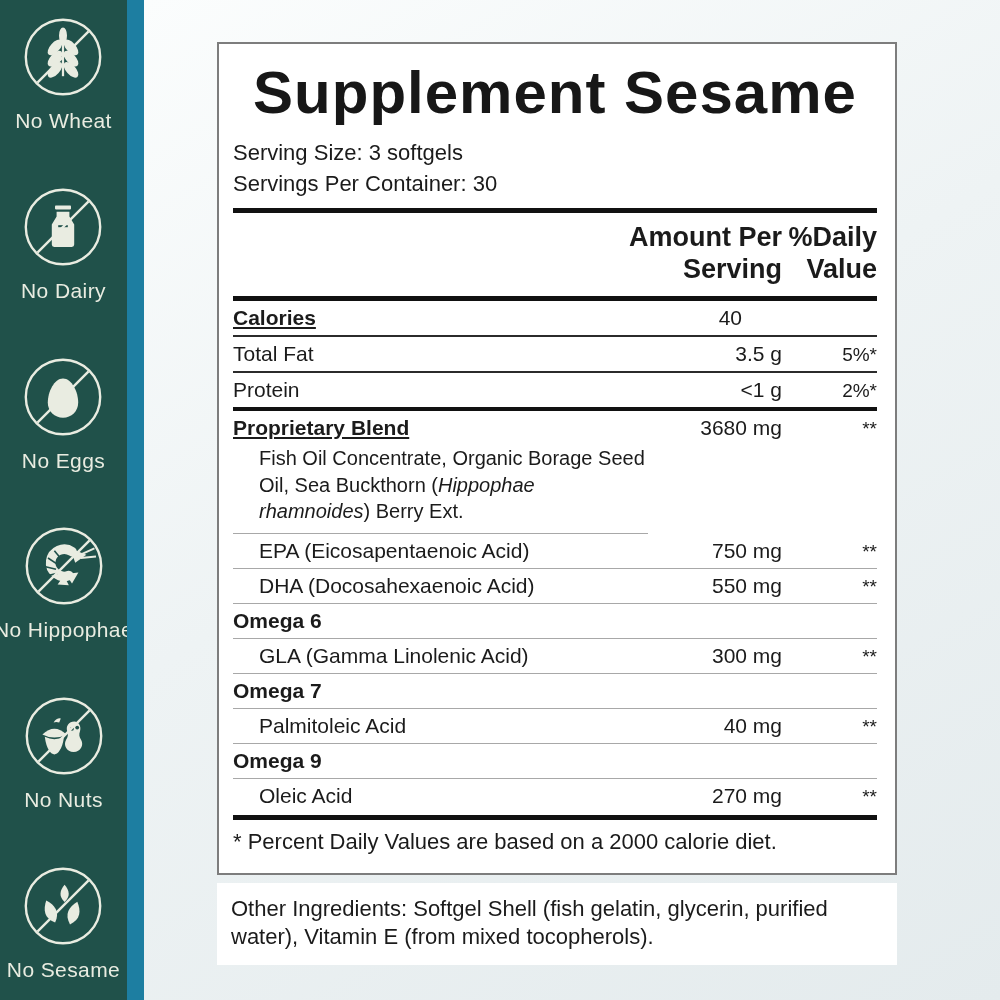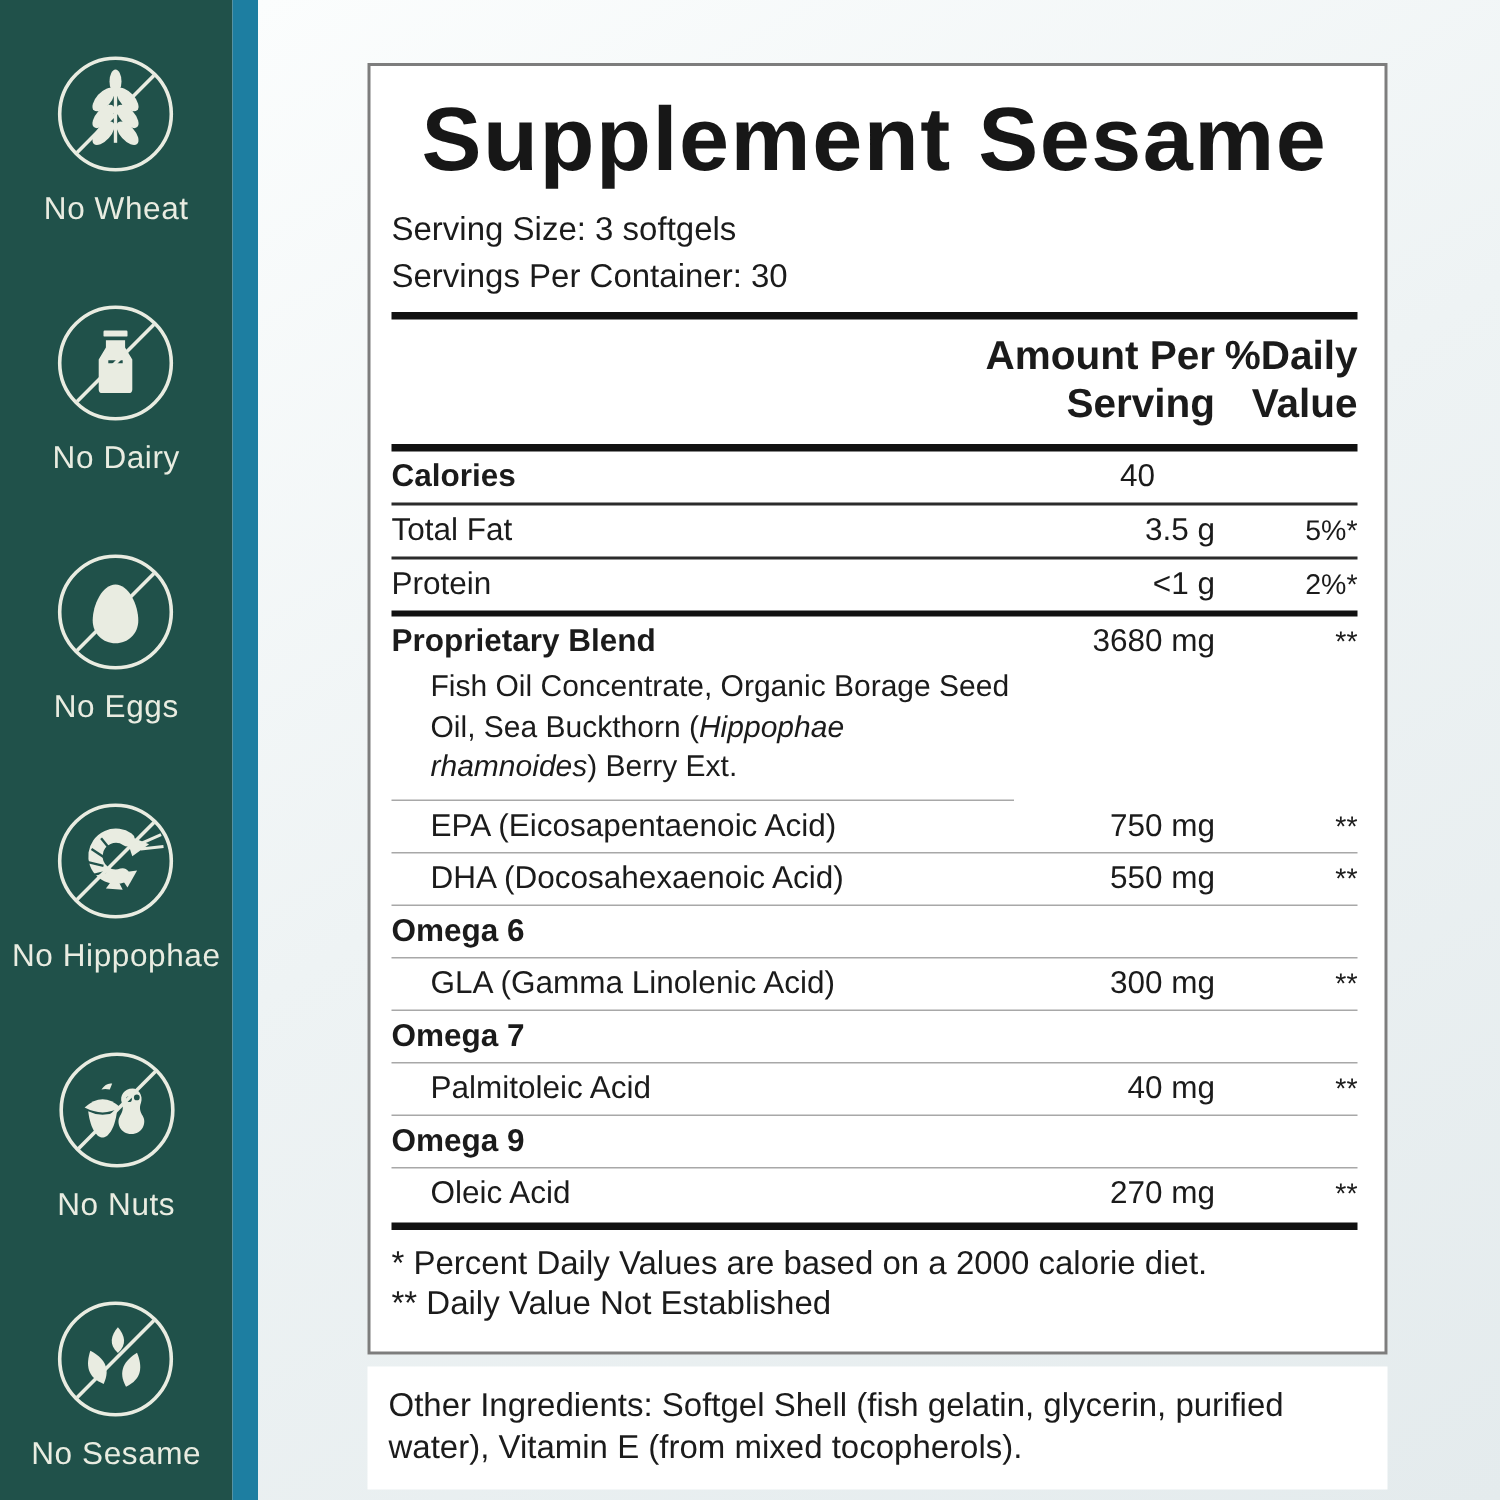--- a/index.html
+++ b/index.html
@@ -14,26 +14,26 @@
     --rule-medium:#2b2b2b;
     --rule-thick:#111111;
   }
   *{margin:0;padding:0;box-sizing:border-box;}
   html,body{width:1000px;height:1000px;}
   body{font-family:"Liberation Sans",sans-serif;color:var(--ink);}
   .page{display:flex;width:1000px;height:1000px;overflow:hidden;}
 
   
   .sidebar{
-    width:155px;height:100%;
+    width:127px;height:100%;
     background:var(--sidebar-bg);
     display:flex;flex-direction:column;
     justify-content:space-between;
     align-items:center;
-    padding:36px 0 18px 0;
+    padding:17px 0 18px 0;
     flex-shrink:0;
   }
   .allergen{display:flex;flex-direction:column;align-items:center;}
   .allergen svg{display:block;}
   .allergen .lbl{
     margin-top:12px;color:var(--icon-cream);
     font-size:21px;letter-spacing:.4px;white-space:nowrap;
   }
   .strip{width:17px;height:100%;background:var(--accent-strip);flex-shrink:0;}
 
@@ -58,21 +58,21 @@
   .col-headers{
     display:flex;justify-content:flex-end;
     font-weight:bold;font-size:27px;line-height:1.18;
     padding:9px 0 10px 0;
   }
   .hdr-amount{text-align:right;}
   .hdr-dv{width:95px;text-align:right;}
 
   .row{display:flex;align-items:baseline;padding:5px 0;}
   .row .name{flex:1;font-size:21px;}
-  .row .name.bold{font-weight:bold;}
+  .row .name.bold{font-weight:bold;text-decoration:underline;}
   .row.indent .name{padding-left:26px;}
   .row .amount{width:170px;text-align:right;font-size:21px;}
   .row .amount.amt-center{padding-right:40px;}
   .row .dv{width:95px;text-align:right;font-size:19px;}
   .rule-thin{border-bottom:1px solid var(--rule-thin);}
   .rule-medium{border-bottom:2px solid var(--rule-medium);}
   .rule-thick{border-bottom:4px solid var(--rule-thick);}
   .desc{
     font-size:20px;line-height:1.33;max-width:415px;
     padding:0 0 8px 26px;
@@ -265,21 +265,20 @@
             <span class="name">Oleic Acid</span>
             <span class="amount">270 mg</span>
             <span class="dv">**</span>
           </div>
         </div>
 
       <div class="bar-thick" style="margin-top:2px;"></div>
 
       <div class="footnotes">
         <div>* Percent Daily Values are based on a 2000 calorie diet.</div>
-        <div>** Daily Value Not Established</div>
       </div>
     </section>
 
     <section class="other-panel">
       <p>Other Ingredients: Softgel Shell (fish gelatin, glycerin, purified water), Vitamin E (from mixed tocopherols).</p>
 
     </section>
 
   </main>
 </div>

